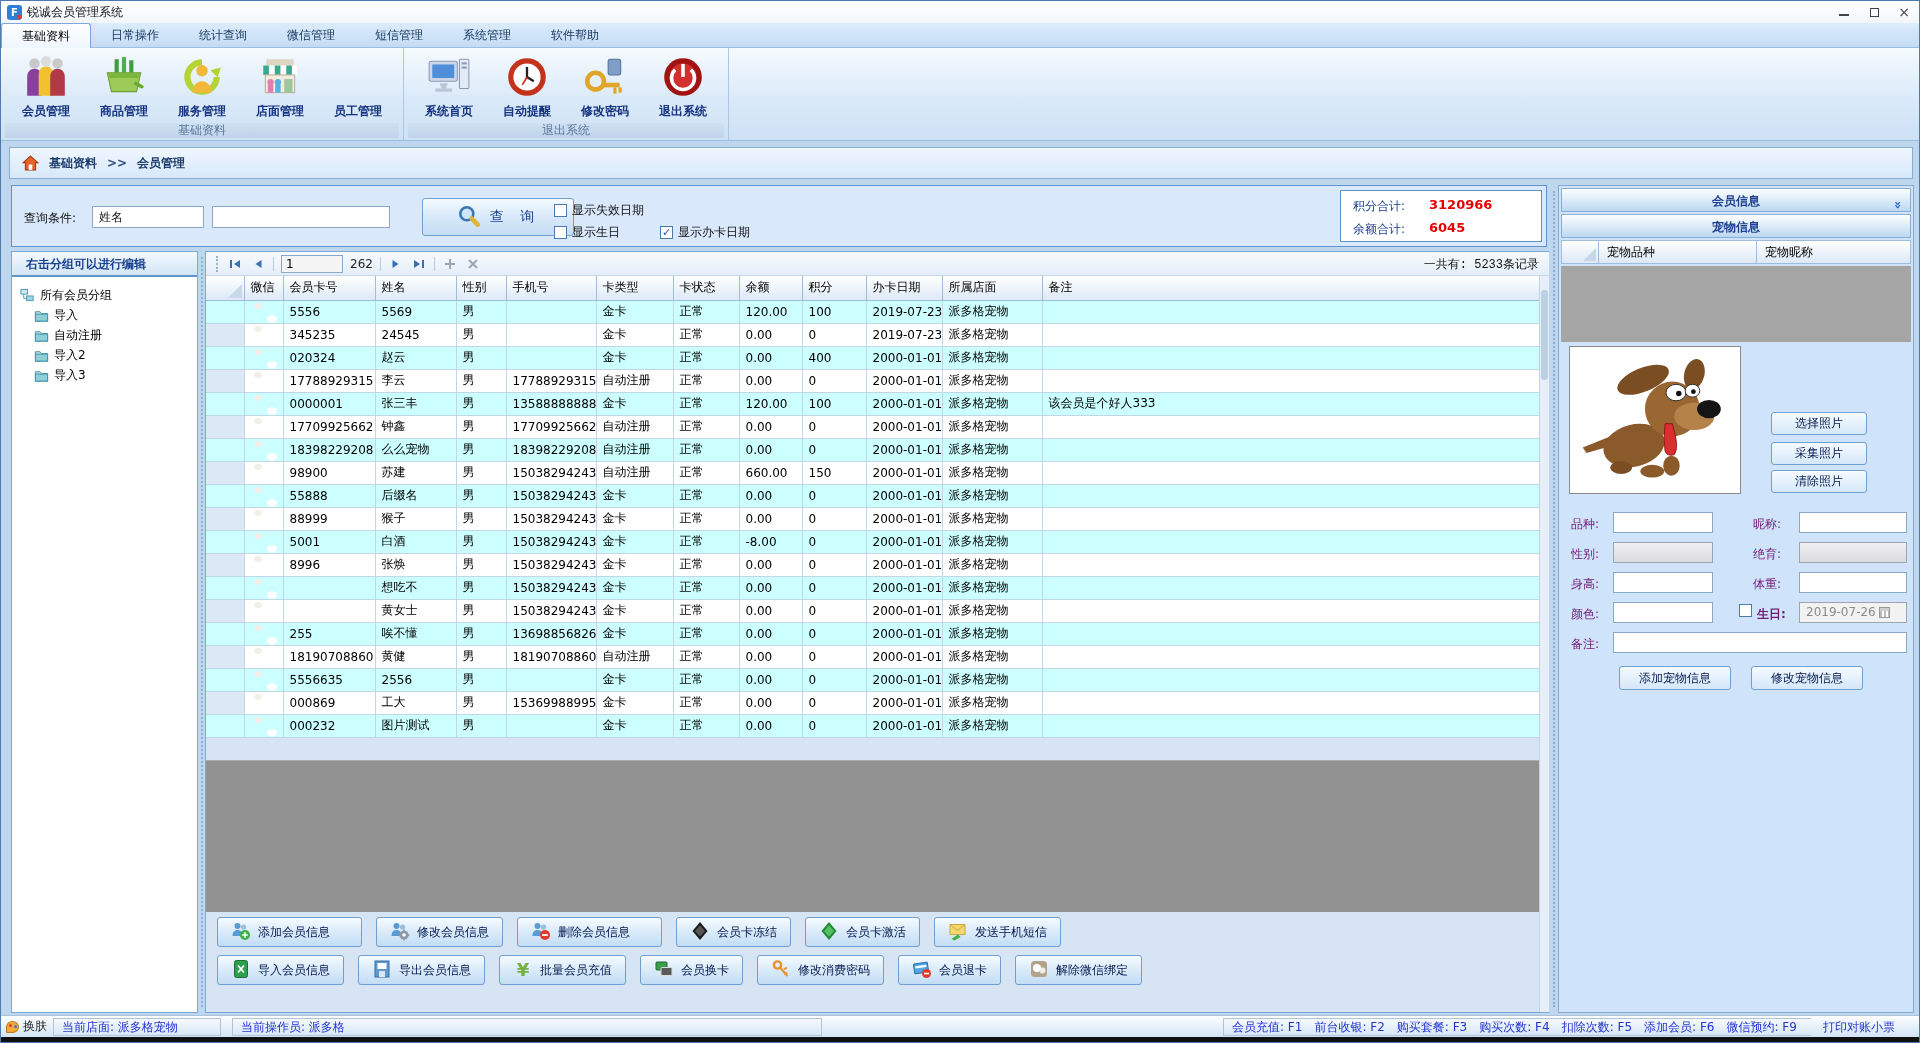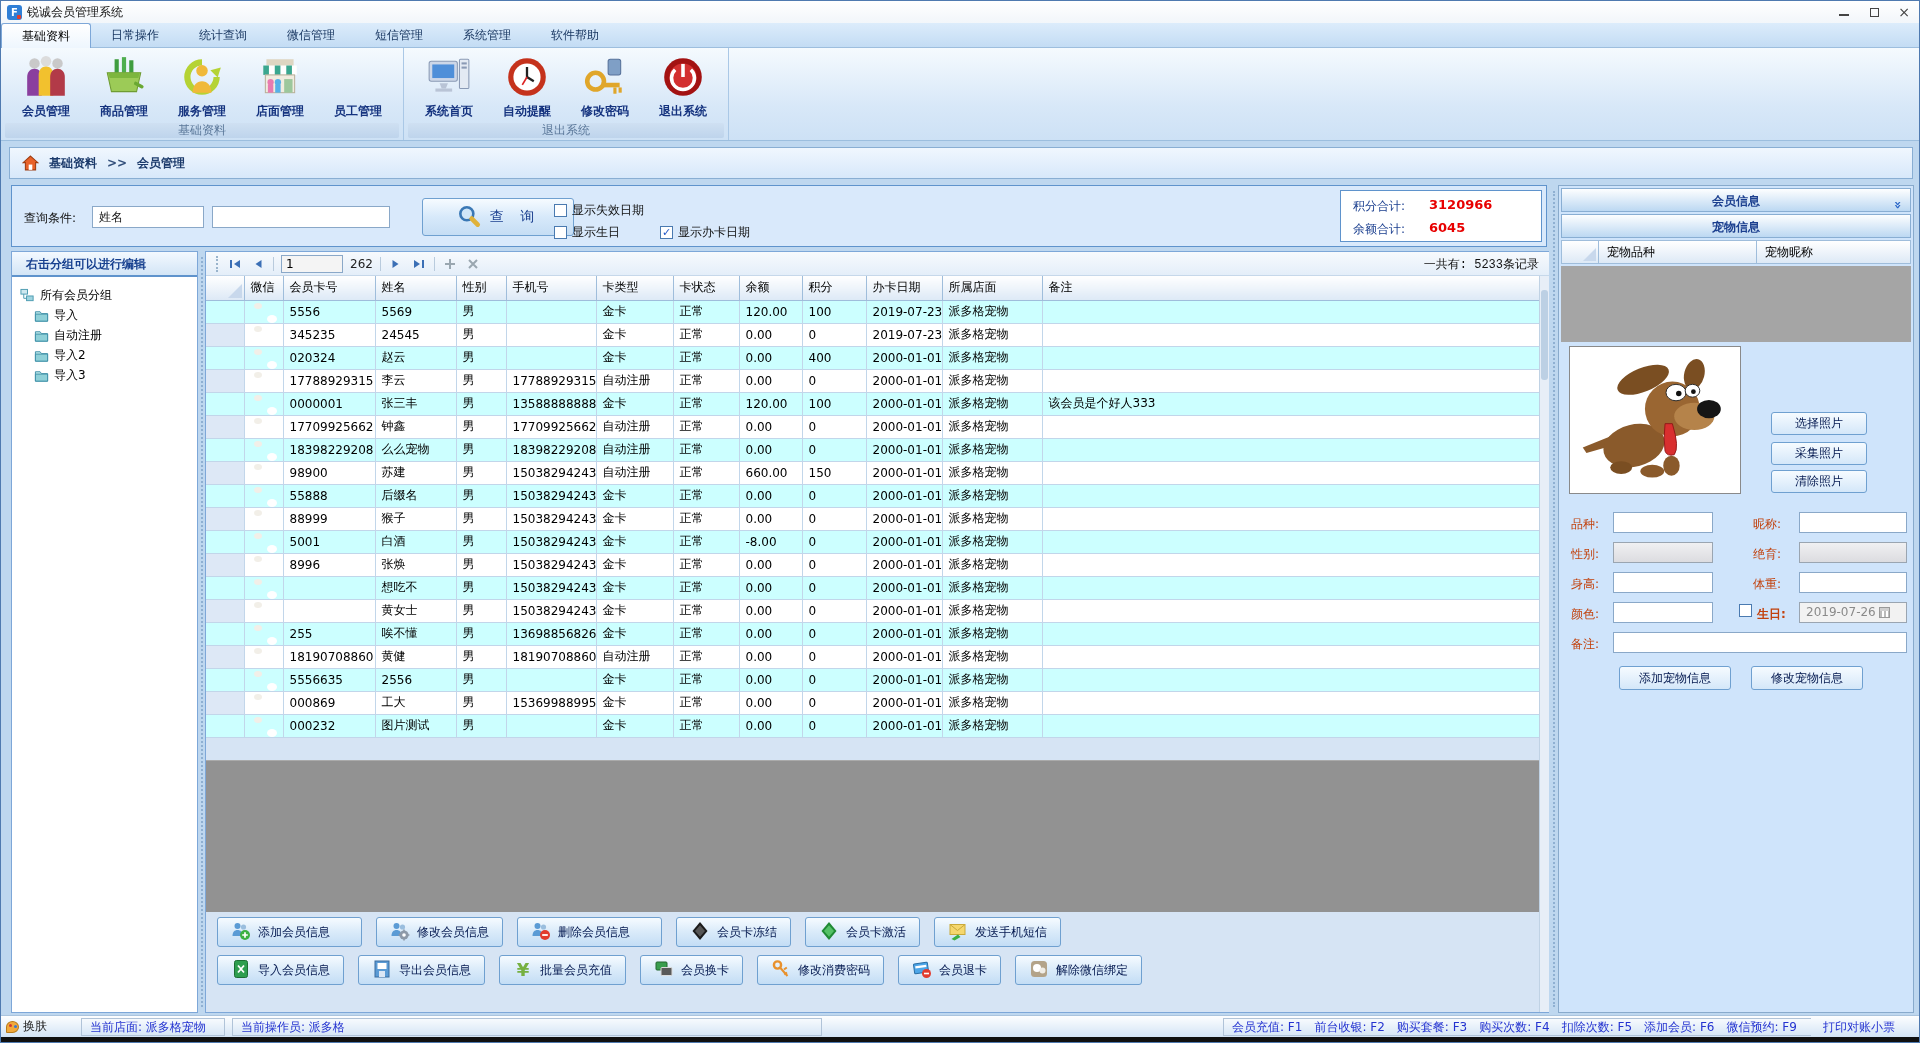--- a/index.html
+++ b/index.html
@@ -106,21 +106,21 @@
   .chev2 { position:absolute; right:8px; top:4px; color:#2a66c8; font-weight:bold; transform:rotate(90deg); font-size:13px; }
   .petgrid-hd { margin:2px; display:flex; height:24px; }
   .pg-cell { background:linear-gradient(#ffffff,#dde9f6); border:1px solid #9fbddb; border-left:none; line-height:22px; padding-left:8px; color:#000; }
   .pg-sel { width:38px; border-left:1px solid #9fbddb; position:relative; }
   .pg-sel:after { content:""; position:absolute; right:2px; bottom:2px; border-left:13px solid transparent; border-bottom:13px solid #c8d8ec; }
   .pg-c1 { width:158px; } .pg-c2 { flex:1; }
   .petgrid-body { margin:0 2px; height:76px; background:#a5a5a5; }
   .photobox { position:absolute; left:10px; top:160px; width:172px; height:148px; background:#fff; border:1px solid #8a8a8a; display:flex; align-items:center; justify-content:center; }
   .photobox svg { width:158px; height:128px; }
   .pbtn2 { position:absolute; left:212px; width:96px; height:23px; background:linear-gradient(#f6fbff,#d4e7f9); border:1px solid #6fa0d0; border-radius:3px; text-align:center; line-height:21px; color:#03184f; }
-  .fl { position:absolute; color:#c2410c; }
+  .fl { position:absolute; color:#701a75; }
   .fi { position:absolute; height:21px; background:#fff; border:1px solid #8aa8c8; font:inherit; padding:0 4px; }
   .fsel { position:absolute; height:21px; background:linear-gradient(#f0f0f2,#dcdce0); border:1px solid #9aa5b1; }
   .fsel .dd { position:absolute; right:5px; top:8px; }
   .fdate { position:absolute; height:21px; background:#f2f2f2; border:1px solid #9aa5b1; color:#8a8a8a; padding:2px 4px 0 6px; }
   .fdate .cal { position:absolute; right:16px; top:4px; width:11px; height:11px; background:
       linear-gradient(#cfcfcf,#cfcfcf) 0 0/11px 3px no-repeat, 
       repeating-linear-gradient(90deg,#bbb 0 2px,#fff 2px 4px); border:1px solid #999; }
   .fdate .dd { position:absolute; right:3px; top:8px; }
   .petbtn { position:absolute; height:24px; width:112px; background:linear-gradient(#f6fbff,#d4e7f9); border:1px solid #6fa0d0; border-radius:3px; text-align:center; line-height:22px; color:#03184f; }
 
@@ -912,21 +912,21 @@
     <div class="petbtn" style="left:60px; top:480px;">添加宠物信息</div>
     <div class="petbtn" style="left:192px; top:480px;">修改宠物信息</div>
   </div>
 
   <div class="statusbar">
     <span class="sb-skin">
       <span class="palette"></span>
       <span>换肤</span>
       <span class="dd"></span>
     </span>
-    <span class="sb-panel" style="left:80px; width:144px;">当前店面: 派多格宠物</span>
+    <span class="sb-panel" style="left:52px; width:168px;">当前店面: 派多格宠物</span>
     <span class="sb-panel" style="left:231px; width:590px;">当前操作员: 派多格</span>
     <span class="sb-panel sb-short" style="left:1222px; width:588px; border-right:none;">
         <span>会员充值: F1</span>
         <span>前台收银: F2</span>
         <span>购买套餐: F3</span>
         <span>购买次数: F4</span>
         <span>扣除次数: F5</span>
         <span>添加会员: F6</span>
         <span>微信预约: F9</span>
       </span>

